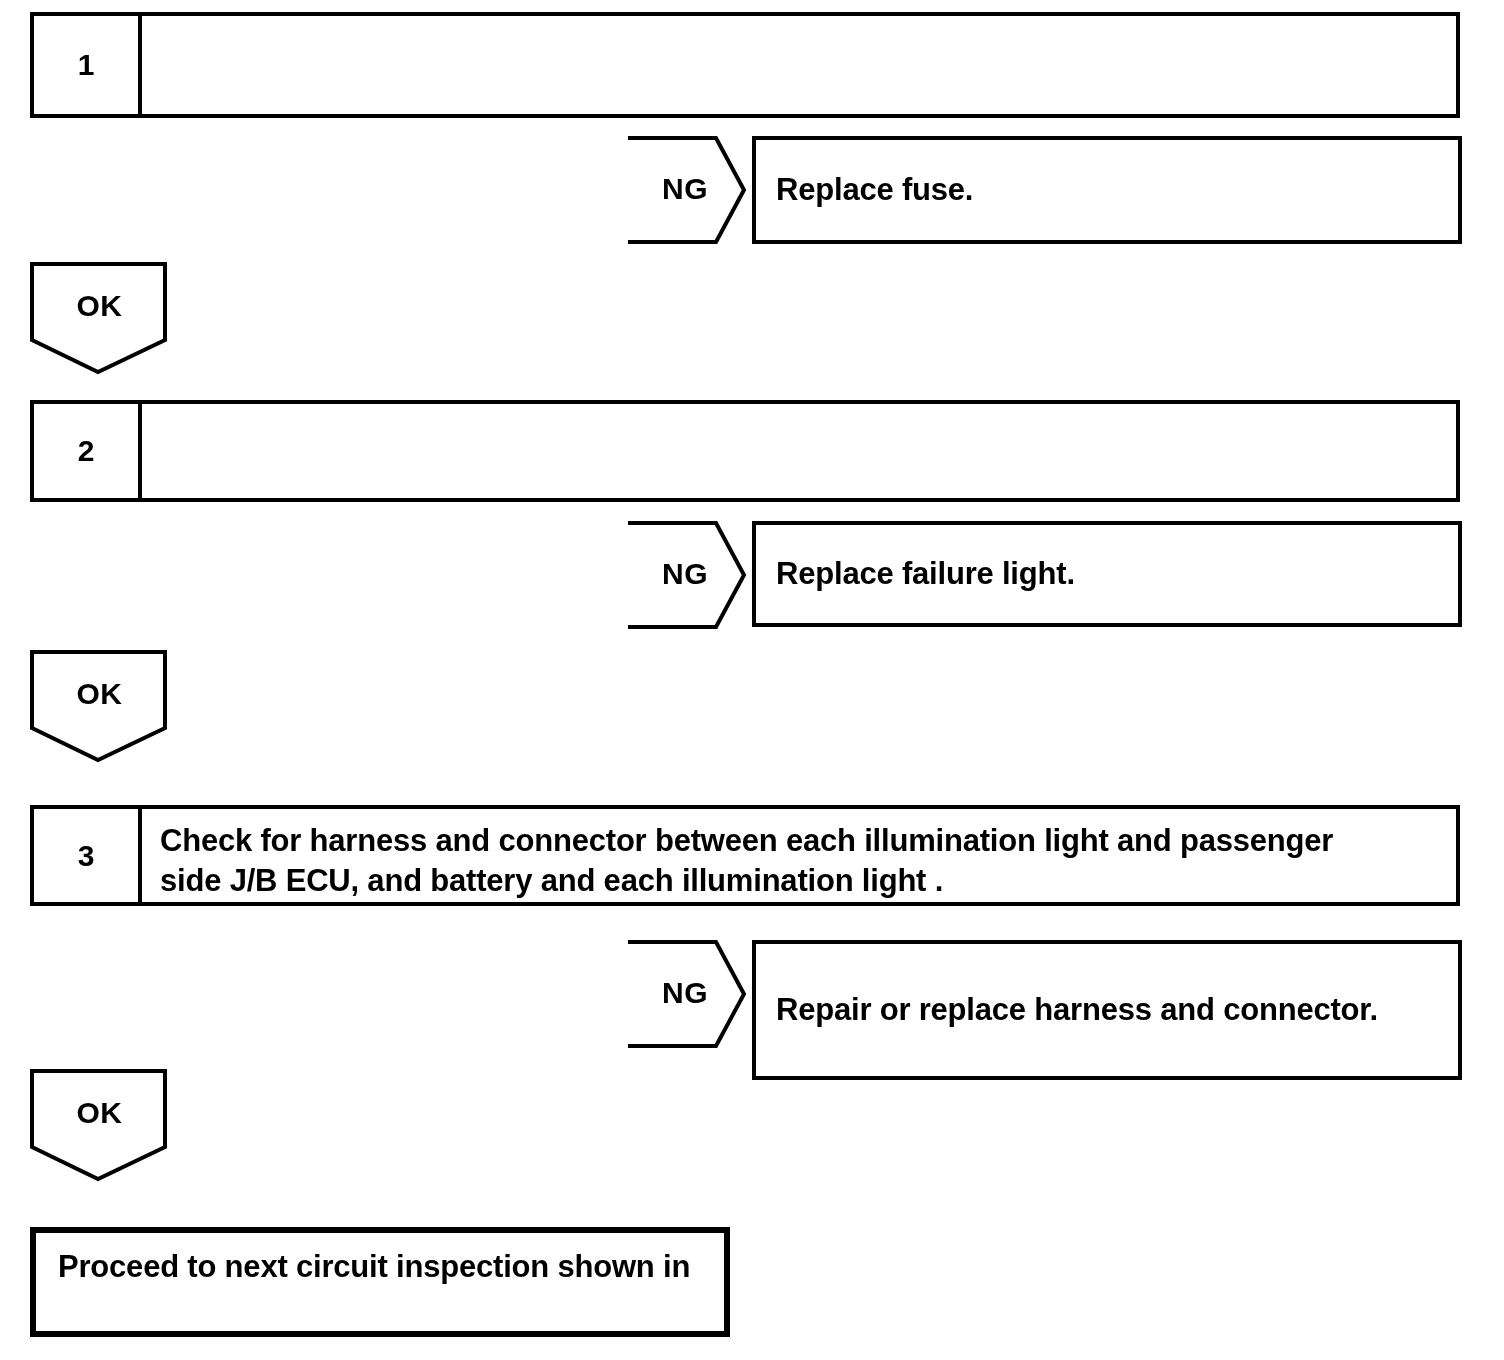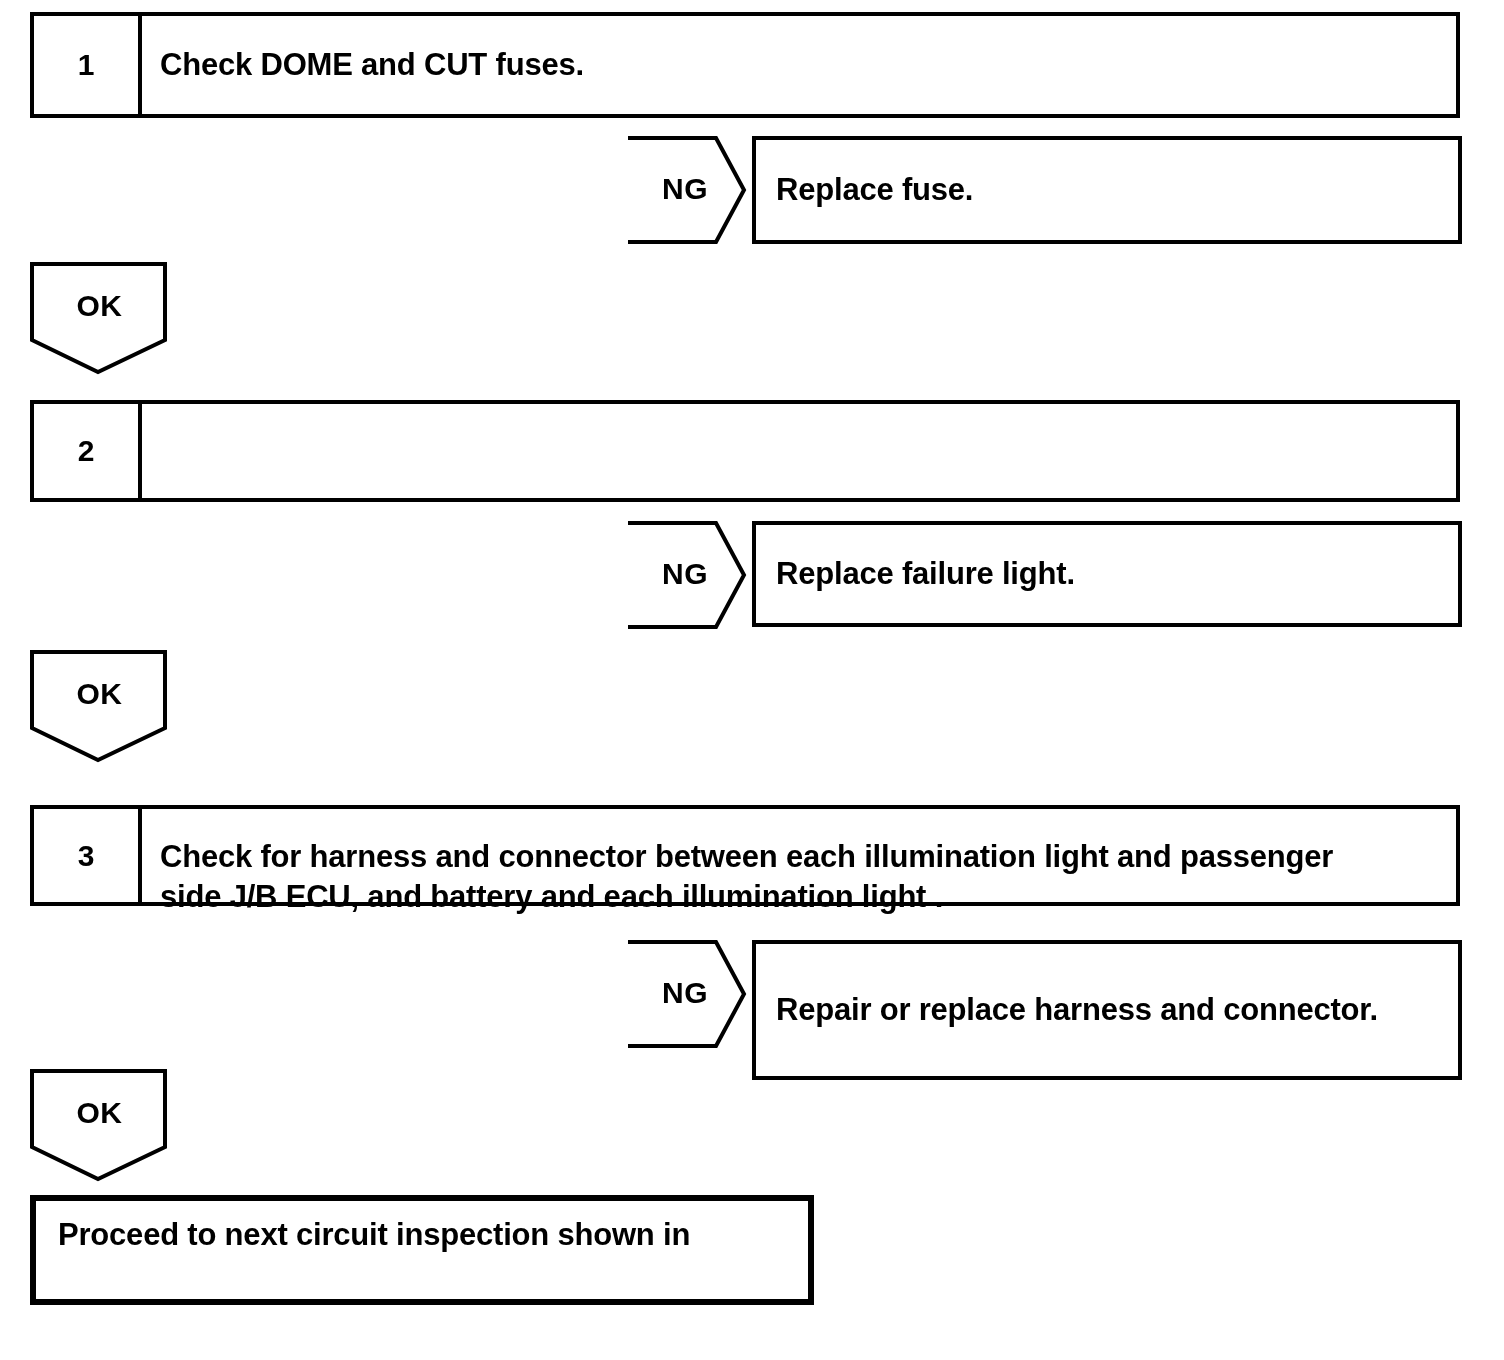--- a/index.html
+++ b/index.html
@@ -48,21 +48,21 @@
     align-items: center;
     padding-left: 18px;
     padding-right: 10px;
     font-size: 31px;
     font-weight: bold;
     line-height: 1.28;
     letter-spacing: -0.2px;
   }
   .step-text.two-line {
     align-items: flex-start;
-    padding-top: 28px;
+    padding-top: 12px;
   }
 
   
   .result-box {
     position: absolute;
     box-sizing: border-box;
     border: 4px solid #000;
     background: #fff;
     display: flex;
     align-items: center;
@@ -123,21 +123,20 @@
     letter-spacing: 0.5px;
   }
 </style>
 </head>
 <body>
 
 <div id="canvas">
 
   <div class="step-box" style="left:30px; top:12px; width:1430px; height:106px;">
     <div class="step-num">1</div>
-    <div class="step-text">Check DOME and CUT fuses.</div>
   </div>
 
   <div class="ng-chevron" style="left:626px; top:136px; width:122px; height:108px;">
     <svg width="122" height="108" viewBox="0 0 122 108">
       <polyline points="2,2 90,2 118,54 90,106 2,106" fill="#ffffff" stroke="#000000" stroke-width="4" stroke-linejoin="miter" stroke-linecap="butt"></polyline>
     </svg>
     <div class="ng-label" style="top:36px;">NG</div>
   </div>
 
   <div class="result-box" style="left:752px; top:136px; width:710px; height:108px;text-align:center;">
@@ -197,17 +196,17 @@
   </div>
 
   <div class="ok-pentagon" style="left:30px; top:1069px; width:139px; height:114px;">
     <svg width="139" height="114" viewBox="0 0 139 114">
       <polyline points="2,0 2,78 68,110 135,78 135,0" fill="#ffffff" stroke="#000000" stroke-width="4" stroke-linejoin="miter" stroke-linecap="butt"></polyline>
       <line x1="2" y1="2" x2="135" y2="2" stroke="#000000" stroke-width="4"></line>
     </svg>
     <div class="ok-label" style="top:27px;">OK</div>
   </div>
 
-  <div class="final-box" style="left:30px; top:1195px; width:784px; height:110px;">
+  <div class="final-box" style="left:30px; top:1227px; width:700px; height:110px;">
     <div>Proceed to next circuit inspection shown in</div>
   </div>
 
 </div>
 
 </body></html>

